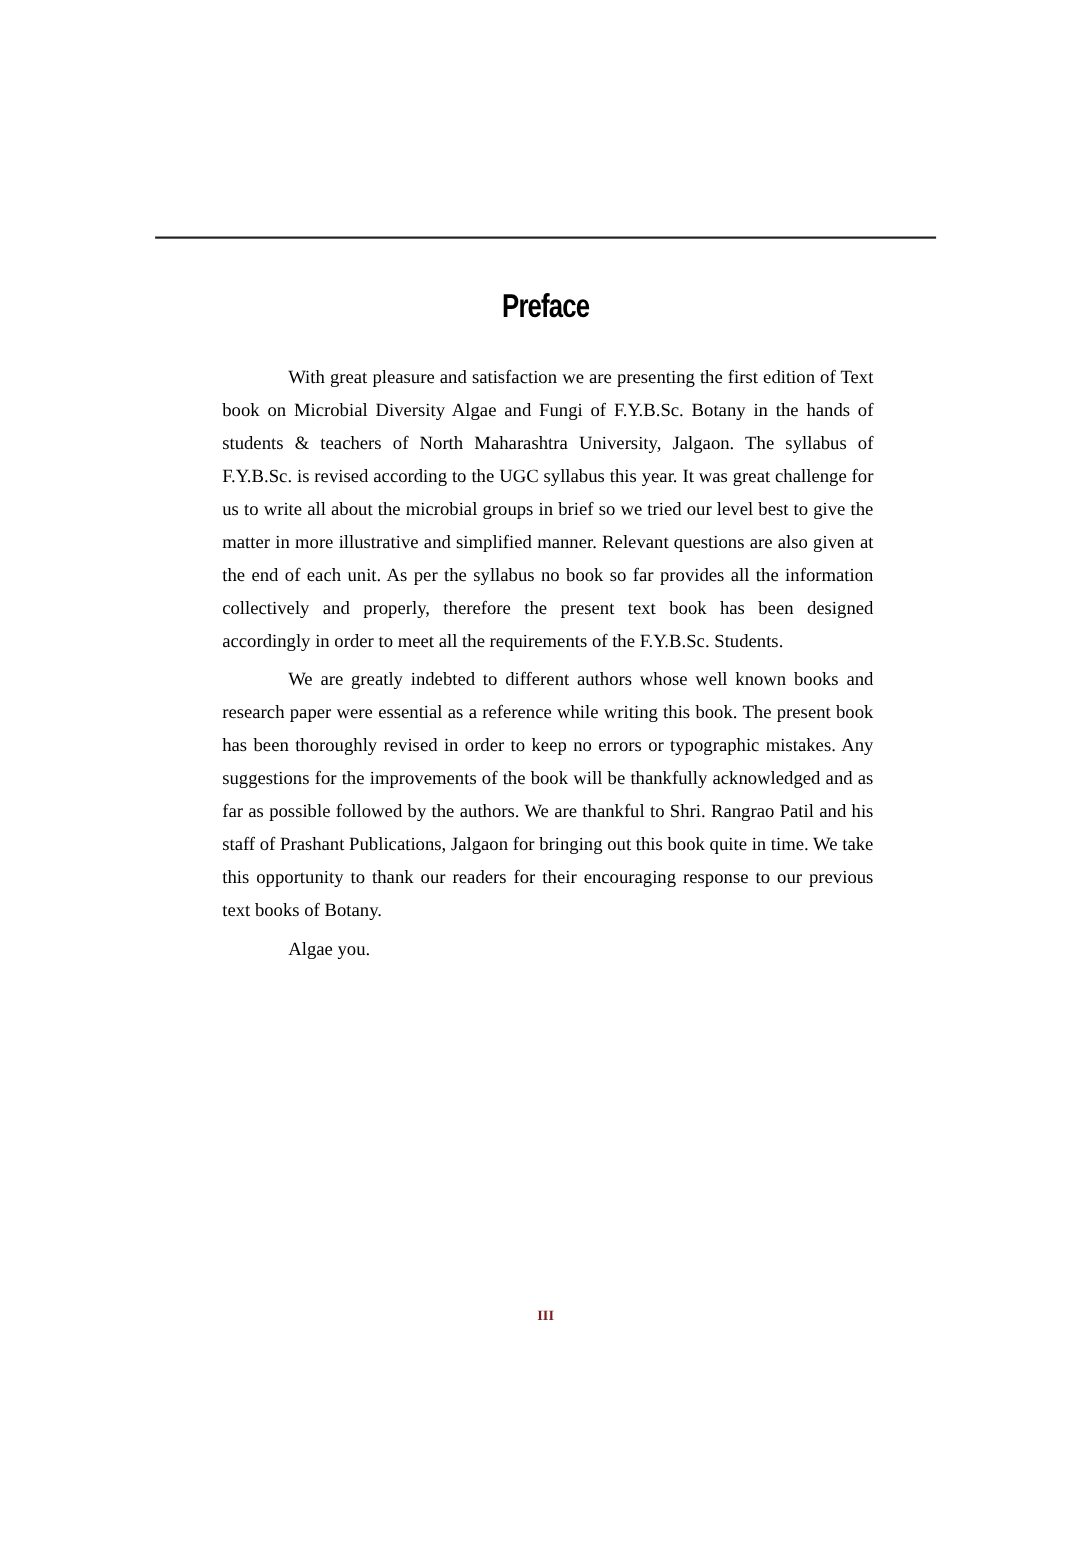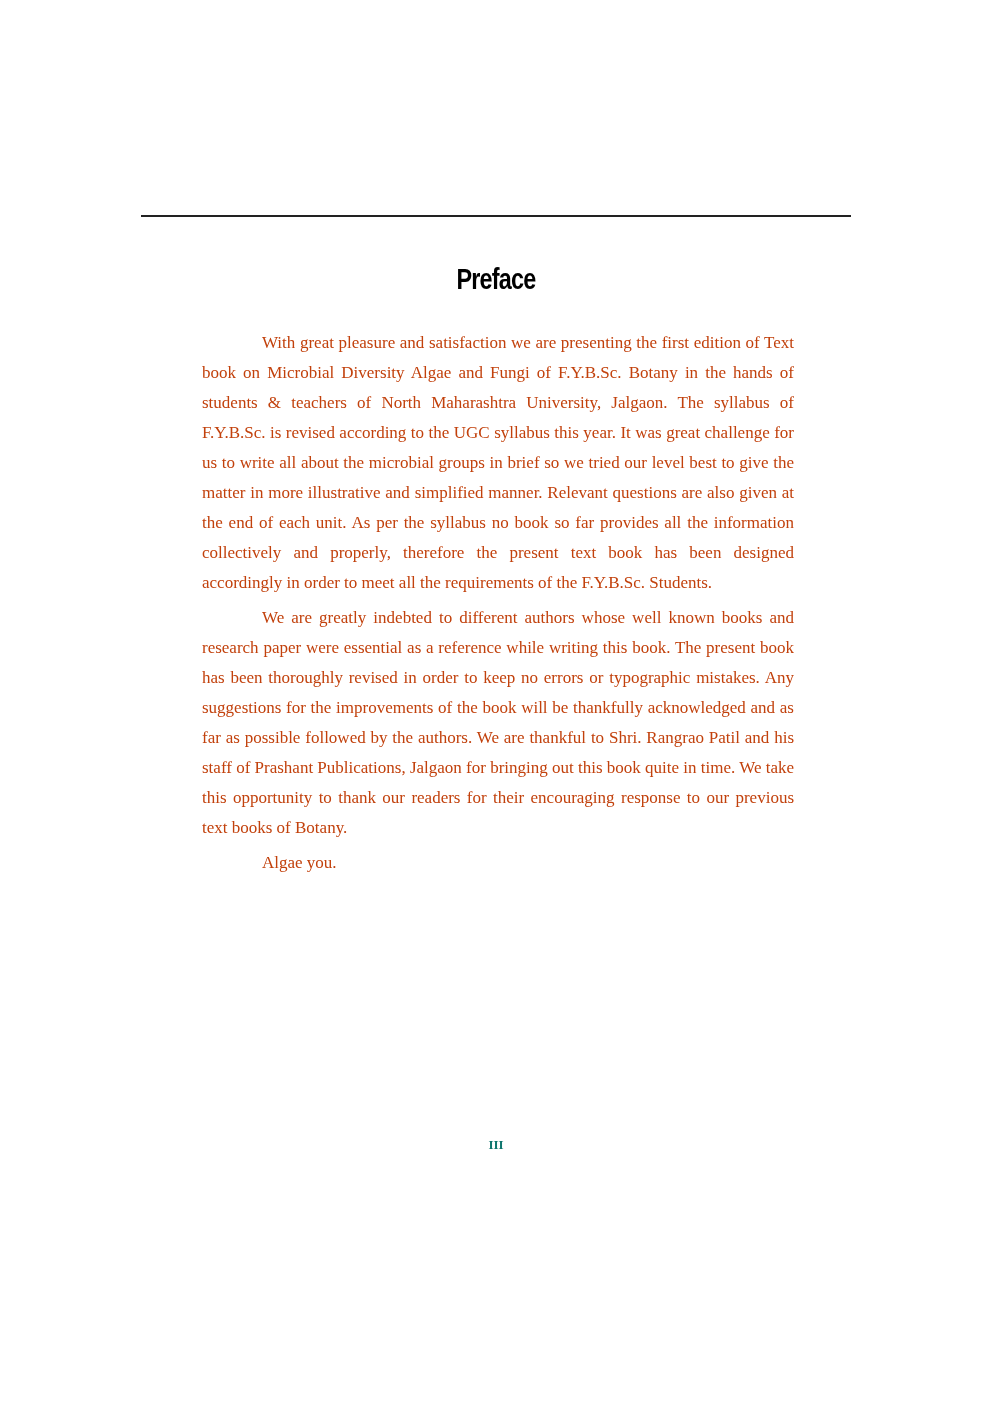--- a/index.html
+++ b/index.html
@@ -38,21 +38,21 @@
       line-height: 42px;
     }
     .body {
       position: absolute;
       left: 202px;
       top: 328px;
       width: 592px;
       font-family: "Liberation Serif", serif;
       font-size: 17px;
       line-height: 30px;
-      color: #c2410c;
+      color: #000000;
       text-align: justify;
     }
     .para {
       margin: 0 0 5px 0;
       text-indent: 60px;
     }
     .para.first {
       margin-bottom: 5px;
     }
     .thanks {
@@ -61,26 +61,26 @@
     }
     .sign {
       margin: 5px 0 0 0;
       text-align: right;
       font-weight: bold;
     }
     .page-number {
       position: absolute;
       left: 0;
       width: 992px;
-      top: 1137px;
+      top: 1188px;
       text-align: center;
       font-family: "Liberation Serif", serif;
       font-weight: bold;
       font-size: 13px;
-      color: #0f766e;
+      color: #7f1d1d;
     }
   </style>
 </head>
 <body>
 
 <div class="top-rule"></div>
 
 <div class="title">Preface</div>
 
 <div class="body">

